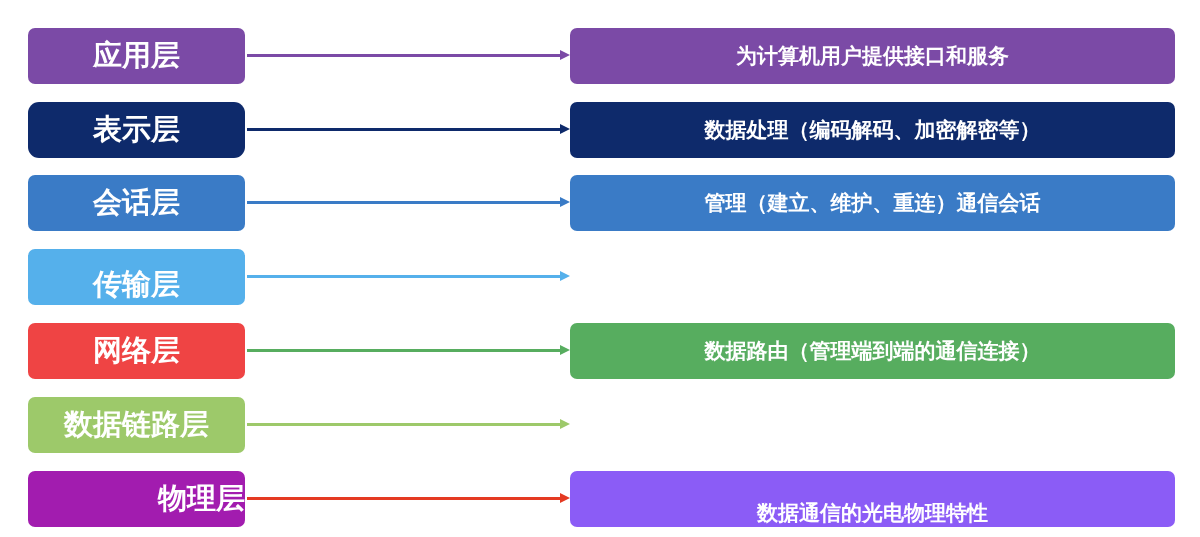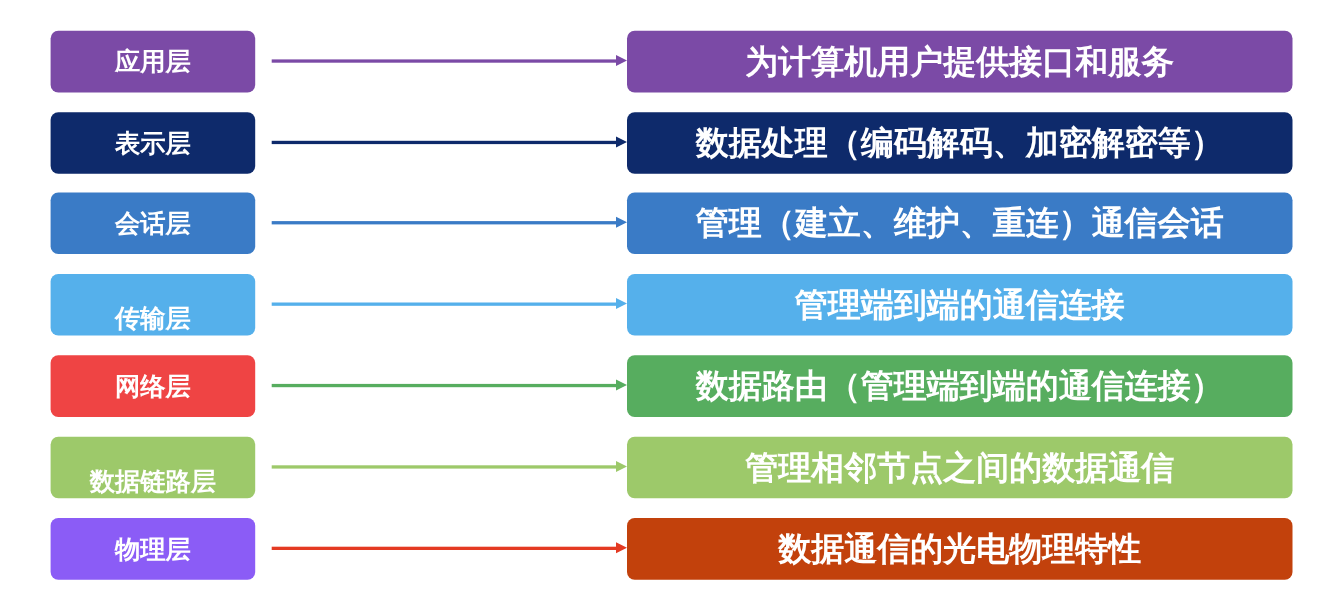--- a/index.html
+++ b/index.html
@@ -2,22 +2,22 @@
 <html><head>
 <meta charset="utf-8">
 <style>
   html, body { margin:0; padding:0; background:#ffffff; }
   body { width:1200px; height:537px; position:relative; overflow:hidden;
          font-family:"DejaVu Sans","Liberation Sans",sans-serif; }
   .row { position:absolute; left:0; width:1200px; height:56px; }
   .box { position:absolute; top:0; height:56px; border-radius:7px;
          display:flex; align-items:center; justify-content:center;
          color:#ffffff; font-weight:bold; white-space:nowrap; }
-  .left-box { left:46px; width:186px; font-size:23px; }
-  .right-box { left:570px; width:605px; font-size:30px; }
+  .left-box { left:28px; width:217px; font-size:29px; }
+  .right-box { left:570px; width:605px; font-size:21px; }
   .arrow { position:absolute; left:247px; top:26px; width:323px; height:4px; }
   .arrow .line { position:absolute; left:0; top:0; width:313px; height:3px; }
   .arrow .head { position:absolute; right:0; top:-4px; width:0; height:0;
                  border-top:5.5px solid transparent; border-bottom:5.5px solid transparent;
                  border-left:10px solid #000; }
 </style>
 </head>
 <body>
 
 <div id="diagram">
@@ -27,21 +27,21 @@
       </div>
     <div class="arrow">
         <div class="line" style="background: rgb(123, 74, 166);"></div>
         <div class="head" style="border-left-color: rgb(123, 74, 166);"></div>
       </div>
     <div class="box right-box" style="background: rgb(123, 74, 166);">
         <span>为计算机用户提供接口和服务</span>
       </div>
   </div>
   <div class="row" style="top:102px">
-    <div class="box left-box" style="background: rgb(14, 42, 107);">
+    <div class="box left-box" style="background: rgb(14, 42, 107); border-radius: 11px;">
         <span>表示层</span>
       </div>
     <div class="arrow">
         <div class="line" style="background: rgb(14, 42, 107);"></div>
         <div class="head" style="border-left-color: rgb(14, 42, 107);"></div>
       </div>
     <div class="box right-box" style="background: rgb(14, 42, 107);">
         <span>数据处理（编码解码、加密解密等）</span>
       </div>
   </div>
@@ -58,53 +58,47 @@
       </div>
   </div>
   <div class="row" style="top:249px">
     <div class="box left-box" style="background: rgb(85, 176, 235); align-items: flex-end;">
         <span>传输层</span>
       </div>
     <div class="arrow">
         <div class="line" style="background: rgb(85, 176, 235);"></div>
         <div class="head" style="border-left-color: rgb(85, 176, 235);"></div>
       </div>
-    <div class="box right-box" style="background: rgb(85, 176, 235);">
-        <span>管理端到端的通信连接</span>
-      </div>
   </div>
   <div class="row" style="top:323px">
     <div class="box left-box" style="background: #ef4444;">
         <span>网络层</span>
       </div>
     <div class="arrow">
         <div class="line" style="background: rgb(87, 173, 95);"></div>
         <div class="head" style="border-left-color: rgb(87, 173, 95);"></div>
       </div>
     <div class="box right-box" style="background: rgb(87, 173, 95);">
         <span>数据路由（管理端到端的通信连接）</span>
       </div>
   </div>
   <div class="row" style="top:397px">
-    <div class="box left-box" style="background: rgb(157, 201, 106); align-items: flex-end;">
+    <div class="box left-box" style="background: rgb(157, 201, 106);">
         <span>数据链路层</span>
       </div>
     <div class="arrow">
         <div class="line" style="background: rgb(157, 201, 106);"></div>
         <div class="head" style="border-left-color: rgb(157, 201, 106);"></div>
       </div>
-    <div class="box right-box" style="background: rgb(157, 201, 106);">
-        <span>管理相邻节点之间的数据通信</span>
-      </div>
   </div>
   <div class="row" style="top:471px">
-    <div class="box left-box" style="background: #8b5cf6;">
+    <div class="box left-box" style="background: #a21caf; justify-content: flex-end;">
         <span>物理层</span>
       </div>
     <div class="arrow">
         <div class="line" style="background: rgb(228, 58, 34);"></div>
         <div class="head" style="border-left-color: rgb(228, 58, 34);"></div>
       </div>
-    <div class="box right-box" style="background: #c2410c;">
+    <div class="box right-box" style="background: #8b5cf6; align-items: flex-end;">
         <span>数据通信的光电物理特性</span>
       </div>
   </div>
 </div>
 
 </body></html>

